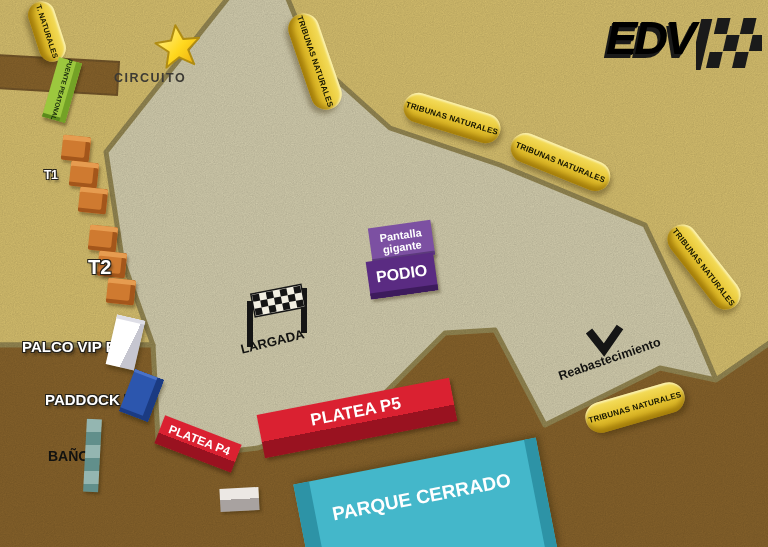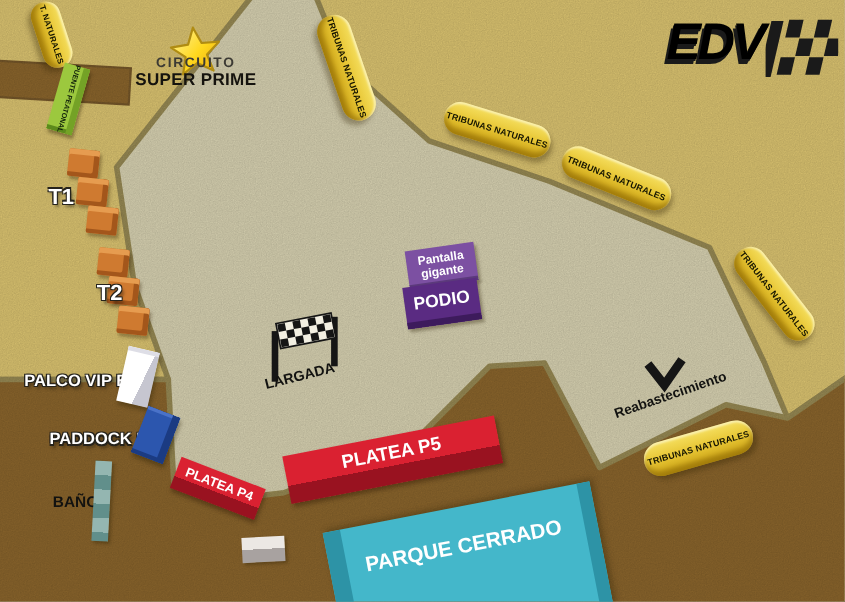--- a/index.html
+++ b/index.html
@@ -92,23 +92,22 @@
           </g>
         </g>
       </g>
     </g>
 
     <g>
       <path d="M589,331 L604,350 L620,327" fill="none" stroke="#151515" stroke-width="8" stroke-linejoin="miter"></path>
     </g>
   </svg>
 
-  <div class="abs" style="left:114px;top:50px;width:128px;text-align:center;">
+  <div class="abs" style="left:114px;top:71px;width:128px;text-align:left;">
     <div style="font-size:12.5px;letter-spacing:1.5px;color:#3c3a34;font-weight:bold;">CIRCUITO</div>
-    <div style="font-size:15.5px;font-weight:800;color:#15130e;letter-spacing:.3px;">SUPER PRIME</div>
   </div>
 
   <div class="abs" id="logo" style="left:606px;top:13px;">
     <span class="edv">EDV</span>
     <svg width="66" height="58" viewBox="0 0 66 58" style="margin-left:2px;margin-top:3px;">
       <g transform="translate(14,0) skewX(-13)" fill="#1a1a1a">
         <rect x="-8" y="3" width="11" height="51"></rect>
         <rect x="8" y="2" width="13" height="16"></rect>
           <rect x="34" y="2" width="13" height="16"></rect>
         <rect x="21" y="19" width="13" height="16"></rect>
@@ -144,21 +143,21 @@
     <span style="writing-mode:vertical-rl;font-size:6.5px;font-weight:bold;color:#10200a;white-space:nowrap;">PUENTE PEATONAL</span>
   </div>
 
   <div class="cube" style="left:62px;top:136px;"></div>
   <div class="cube" style="left:70px;top:162px;"></div>
   <div class="cube" style="left:79px;top:188px;"></div>
   <div class="cube" style="left:89px;top:226px;"></div>
   <div class="cube" style="left:98px;top:252px;"></div>
   <div class="cube" style="left:107px;top:279px;"></div>
 
-  <div class="abs wlbl" style="left:44px;top:168px;font-size:20px;">T1</div>
+  <div class="abs wlbl" style="left:44px;top:168px;font-size:12px;">T1</div>
   <div class="abs wlbl" style="left:88px;top:256px;font-size:20px;">T2</div>
 
   <div class="abs wlbl" style="left:22px;top:338px;font-size:15px;">PALCO VIP EDV</div>
   <div class="abs" style="left:111px;top:317px;width:29px;height:51px;transform:rotate(13deg);
        background:linear-gradient(103deg,#ffffff 0 64%,#c6c6d0 64% 100%);
        box-shadow:inset 0 4px 0 #dedee6,2px 3px 4px rgba(40,30,0,.4);"></div>
 
   <div class="abs wlbl" style="left:45px;top:391px;font-size:15px;">PADDOCK EDV</div>
   <div class="abs" style="left:126px;top:373px;width:31px;height:45px;transform:rotate(21deg);background:#2c56ae;
        box-shadow:inset -7px -4px 0 #1b3b82,inset 0 3px 0 #4a72c8,2px 3px 4px rgba(40,30,0,.4);"></div>

